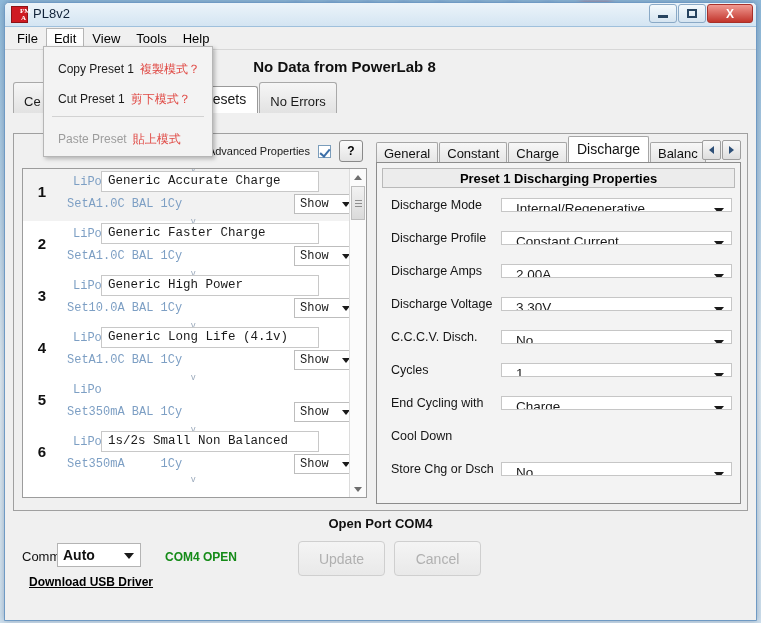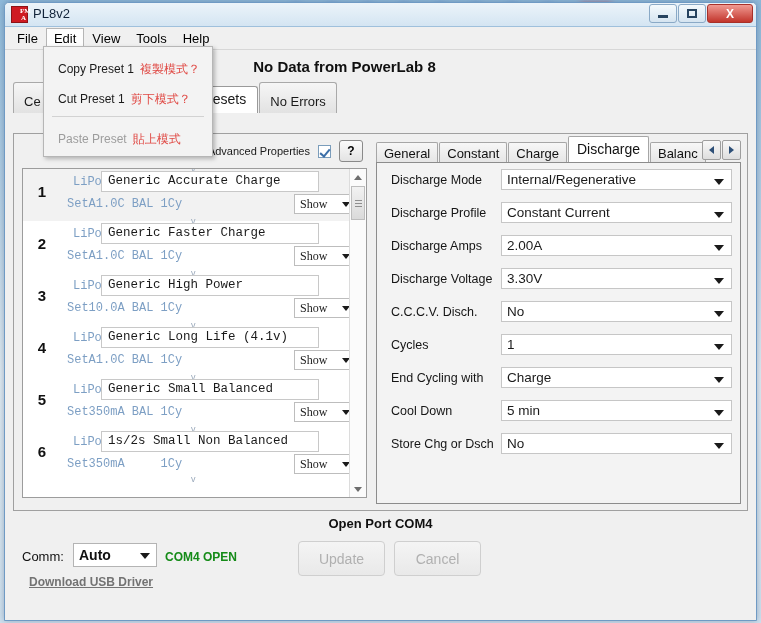--- a/index.html
+++ b/index.html
@@ -175,21 +175,21 @@
     font-family:"Liberation Mono", monospace;
     white-space:nowrap; overflow:hidden;
   }
   .pr-sub {
     position:absolute; left:44px; top:28px; font-size:12px; color:#7d9fc4;
     font-family:"Liberation Mono", monospace; white-space:pre;
   }
   .pr-show {
     position:absolute; right:10px; top:25px; width:62px; height:20px;
     border:1px solid #bdbdbd; background:#fff; box-sizing:border-box;
-    font-family:Liberation Serif, serif; font-size:12px;
+    font-family:Liberation Mono, monospace; font-size:12px;
     color:#1a1a1a; padding:2px 0 0 5px;
   }
   .pr-show .arrow {
     position:absolute; right:5px; top:7px;
     width:0;height:0;border-left:4px solid transparent;
     border-right:4px solid transparent;border-top:5px solid #1a1a1a;
   }
   .pr-caret {
     position:absolute; left:168px; font-size:9px; color:#9aa9bb;
     font-family:"Liberation Sans", sans-serif;
@@ -261,59 +261,59 @@
     margin:5px 5px 0 5px; height:20px; background:#ececec;
     border:1px solid #b9b9b9; box-sizing:border-box;
     text-align:center; font-size:13px; font-weight:bold; color:#000;
     padding-top:2px;
   }
   .prop-row {
     display:flex; align-items:center; height:33px; padding:0 8px 0 14px;
   }
   .prop-label { width:110px; font-size:12.5px; color:#151515; }
   .prop-field {
-    flex:1; height:21px; border:1px solid #c6c6c6; background:#fff;
+    flex:1; height:14px; border:1px solid #c6c6c6; background:#fff;
     position:relative; box-sizing:border-box;
-    font-size:13.5px; color:#1a1a1a; padding:2px 0 0 5px;
+    font-size:13.5px; color:#1a1a1a; padding:2px 0 0 14px;
     white-space:nowrap; overflow:hidden;
   }
   .prop-field .arrow {
     position:absolute; right:7px; top:9px;
     width:0;height:0;border-left:5px solid transparent;
     border-right:5px solid transparent;border-top:6px solid #1a1a1a;
   }
 
   
   #open-port {
     position:absolute; left:0; right:0; top:513px; text-align:center;
     font-size:13px; font-weight:bold; color:#101010;
   }
   #bottom {
     position:absolute; left:0; right:0; top:532px; height:86px;
   }
   #comm-label {
     position:absolute; left:17px; top:14px; font-size:13px; color:#111;
   }
   #comm-select {
-    position:absolute; left:68px; top:8px; width:84px; height:24px;
+    position:absolute; left:52px; top:8px; width:84px; height:24px;
     border:1px solid #b4b4b4; background:#fff; box-sizing:border-box;
     font-size:14px; font-weight:bold; color:#111; padding:3px 0 0 5px;
   }
   #comm-select .arrow {
     position:absolute; right:6px; top:9px;
     width:0;height:0;border-left:5px solid transparent;
     border-right:5px solid transparent;border-top:6px solid #1a1a1a;
   }
   #comm-status {
     position:absolute; left:160px; top:15px; font-size:12px;
     font-weight:bold; color:#158b18;
   }
   #usb-link {
     position:absolute; left:24px; top:40px; font-size:12px;
-    font-weight:bold; color:#737373; text-decoration:underline;
+    font-weight:bold; color:#000000; text-decoration:underline;
   }
   .btm-btn {
     position:absolute; top:6px; width:85px; height:33px;
     border:1px solid #cfcfcf; border-radius:4px;
     background:linear-gradient(180deg,#f4f4f4,#e9e9e9);
     color:#b0b0b0; font-size:14px;
     display:flex; align-items:center; justify-content:center;
   }
   #update-btn { left:293px; }
   #cancel-btn { left:389px; }
@@ -427,21 +427,20 @@
         <div class="pr-show">
           <span>Show</span>
           <span class="arrow"></span>
         </div>
       </div>
 
       <div class="preset-row">
         <div class="pr-caret top">v</div>
         <div class="pr-num">5</div>
         <div class="pr-chem">LiPo</div>
-        <div class="pr-name">Generic     Small Balanced</div>
         <div class="pr-sub">Set350mA BAL 1Cy</div>
         <div class="pr-show">
           <span>Show</span>
           <span class="arrow"></span>
         </div>
       </div>
 
       <div class="preset-row">
         <div class="pr-caret top">v</div>
         <div class="pr-num">6</div>
@@ -479,20 +478,21 @@
           <div class="spin-btn left">
               <i></i>
             </div>
           <div class="spin-btn right">
               <i></i>
             </div>
         </div>
       </div>
 
       <div id="prop-body">
+        <div id="prop-header">Preset 1  Discharging Properties</div>
 
         <div class="prop-row">
           <div class="prop-label">Discharge Mode</div>
           <div class="prop-field">
             <span>Internal/Regenerative</span>
             <span class="arrow"></span>
           </div>
         </div>
 
         <div class="prop-row">
@@ -538,24 +538,20 @@
         <div class="prop-row">
           <div class="prop-label">End Cycling with</div>
           <div class="prop-field">
             <span>Charge</span>
             <span class="arrow"></span>
           </div>
         </div>
 
         <div class="prop-row">
           <div class="prop-label">Cool Down</div>
-          <div class="prop-field">
-            <span>5 min</span>
-            <span class="arrow"></span>
-          </div>
         </div>
 
         <div class="prop-row">
           <div class="prop-label">Store Chg or Dsch</div>
           <div class="prop-field">
             <span>No</span>
             <span class="arrow"></span>
           </div>
         </div>
       </div>

